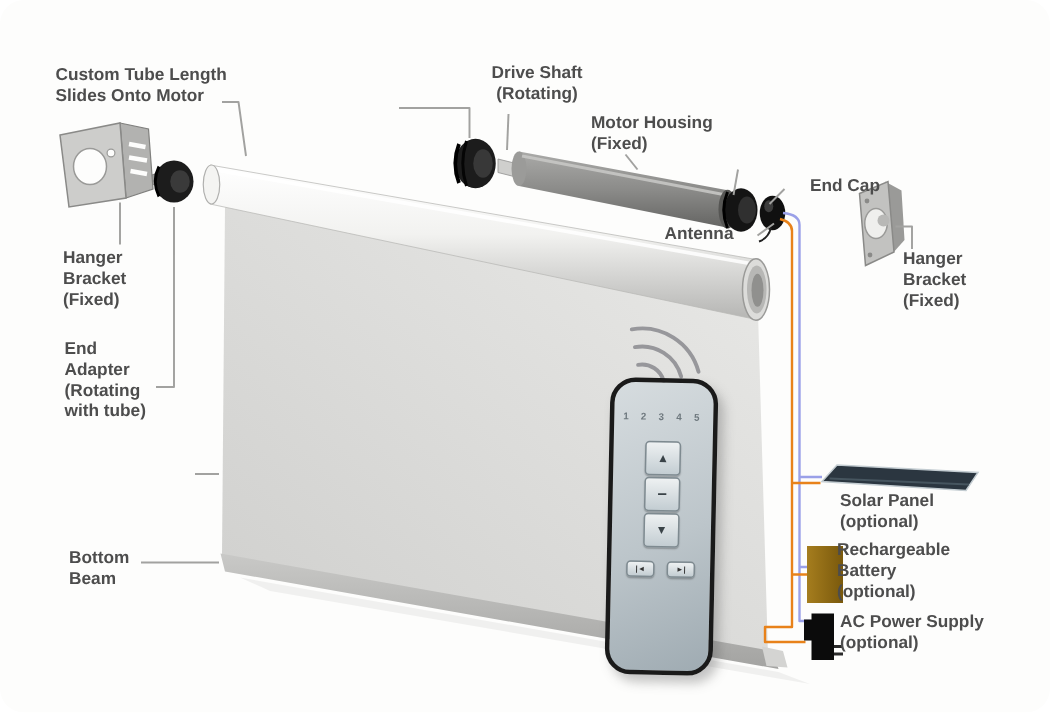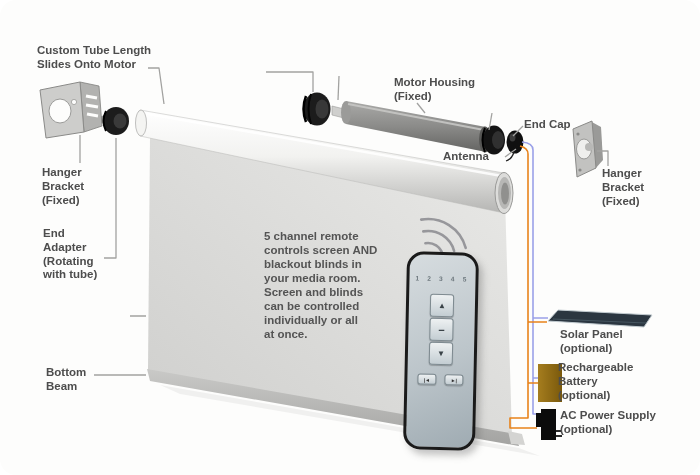--- a/index.html
+++ b/index.html
@@ -180,23 +180,25 @@
       <path d="M597,151 L608,151 L608,166"></path>
       <path d="M80,135 L80,163"></path>
       <path d="M116,138 L116,258 L104,258"></path>
       <path d="M130,316 L146,316"></path>
       <path d="M94,375 L146,375"></path>
     </g>
   </svg>
 
   <div class="lbl" style="left:37px;top:44px">Custom Tube Length
 Slides Onto Motor</div>
+  <div class="lbl center" style="left:322px;top:43px;width:72px">Drive Shaft
+(Rotating)</div>
   <div class="lbl" style="left:394px;top:76px">Motor Housing
 (Fixed)</div>
-  <div class="lbl" style="left:524px;top:118px">End Cap</div>
+  <div class="lbl" style="left:540px;top:118px">End Cap</div>
   <div class="lbl" style="left:443px;top:150px">Antenna</div>
   <div class="lbl" style="left:602px;top:167px">Hanger
 Bracket
 (Fixed)</div>
   <div class="lbl" style="left:42px;top:166px">Hanger
 Bracket
 (Fixed)</div>
   <div class="lbl" style="left:43px;top:227px">End
 Adapter
 (Rotating
@@ -204,28 +206,20 @@
   <div class="lbl" style="left:46px;top:366px">Bottom
 Beam</div>
   <div class="lbl" style="left:560px;top:328px">Solar Panel
 (optional)</div>
   <div class="lbl" style="left:558px;top:361px">Rechargeable
 Battery
 (optional)</div>
   <div class="lbl" style="left:560px;top:409px">AC Power Supply
 (optional)</div>
 
-  <div class="desc">5 channel remote
-controls screen AND
-blackout blinds in
-your media room.
-Screen and blinds
-can be controlled
-individually or all
-at once.</div>
 
   <div class="remote">
     <div class="channels">1 2 3 4 5</div>
     <div class="rbtn first">▲</div>
     <div class="rbtn minus">−</div>
     <div class="rbtn">▼</div>
     <div class="small-row">
       <div class="sbtn">|◄</div>
       <div class="sbtn">►|</div>
     </div>

